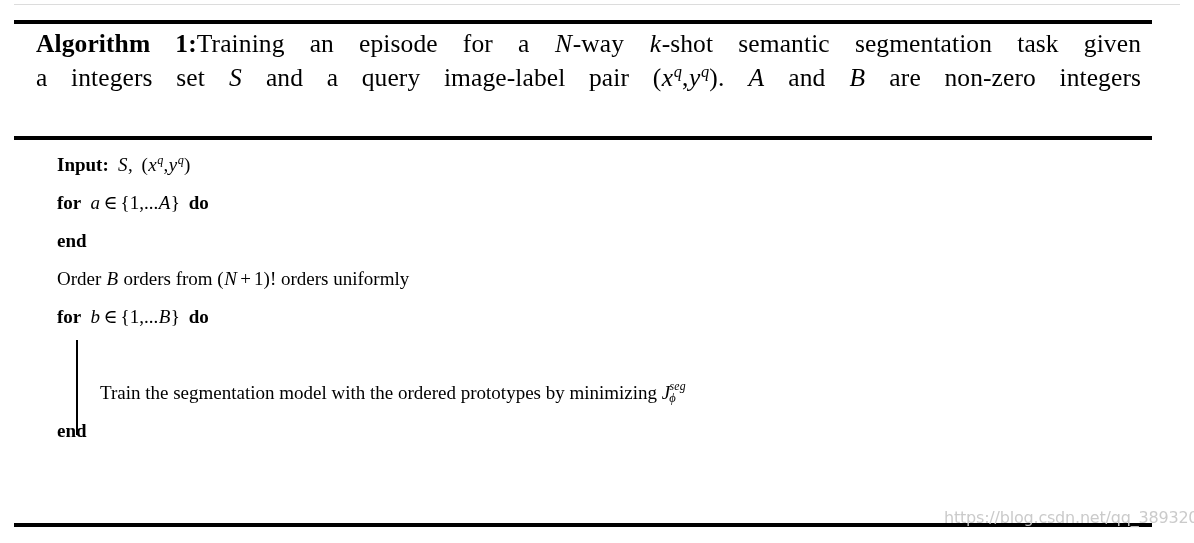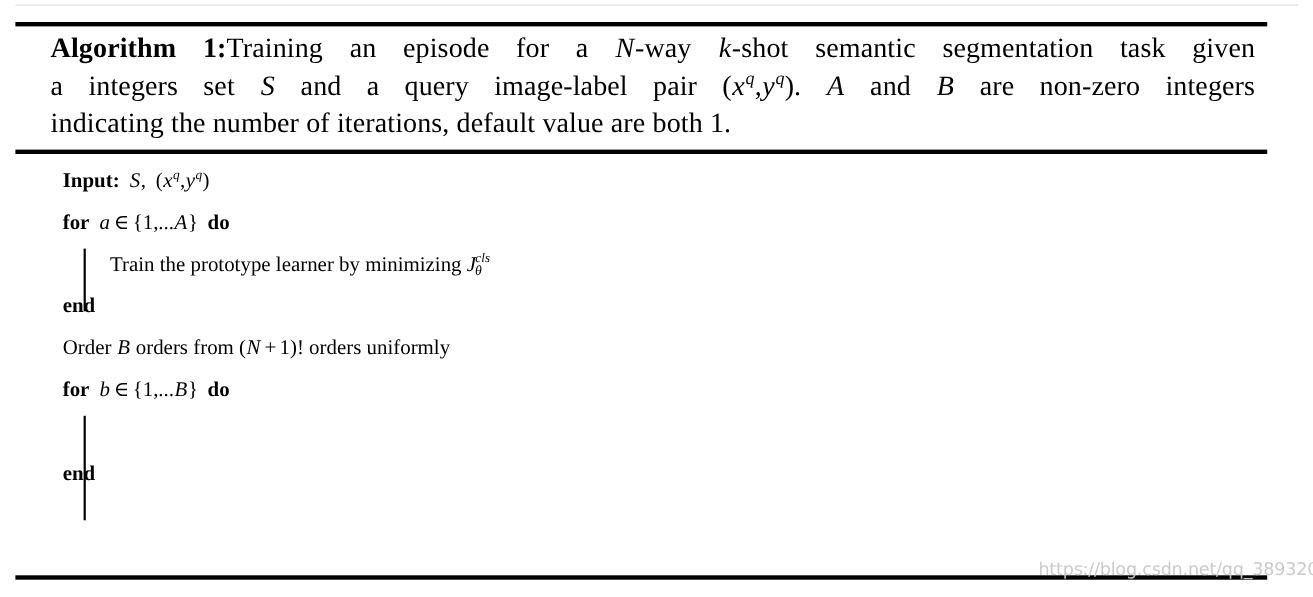--- a/index.html
+++ b/index.html
@@ -48,21 +48,21 @@
     position: absolute;
     left: 36px;
     top: 27px;
     width: 1105px;
     font-size: 25.5px;
     line-height: 34px;
     text-align: justify;
     text-align-last: left;
     letter-spacing: 0.1px;
   }
-  #caption .ln { display: block; white-space: nowrap; margin-left: 10px; }
+  #caption .ln { display: block; white-space: nowrap; }
   #caption .ln.just {
     white-space: normal;
     text-align: justify;
     text-align-last: justify;
   }
 
   
   #body {
     position: absolute;
     left: 57px;
@@ -155,42 +155,41 @@
   <div class="top-hairline"></div>
 
   <div class="rule rule-top"></div>
 
   <div id="caption">
 
     <span class="ln just"><b>Algorithm 1:</b><span>Training an episode for a </span><span class="mi">N</span><span>-way </span><span class="mi">k</span><span>-shot semantic segmentation task given</span></span>
 
     <span class="ln just"><span>a integers set </span><span class="mi">S</span><span> and a query image-label pair </span><span>(</span><span class="mi">x</span><span class="sup">q</span><span>,</span><span class="mi">y</span><span class="sup">q</span><span>)</span><span>. </span><span class="mi">A</span><span> and </span><span class="mi">B</span><span> are non-zero integers</span></span>
 
-    <span class="ln"><span>indicating the number of iterations, default value are both 1.</span></span>
   </div>
 
   <div class="rule rule-mid"></div>
 
   <div id="body">
 
     <span class="line"><b>Input:</b><span class="opn"> </span><span class="mi">S</span><span>,</span><span class="opn"> </span><span>(</span><span class="mi">x</span><span class="sup">q</span><span>,</span><span class="mi">y</span><span class="sup">q</span><span>)</span></span>
 
     <span class="line"><b>for</b><span class="opn"> </span><span class="mi">a</span><span class="op">∈</span><span>{</span><span>1</span><span>,...</span><span class="mi">A</span><span>}</span><span class="opn"> </span><b>do</b></span>
 
-    <span class="line indent-1"><i class="guide guide-a"></i><span>Train the prototype learner by minimizing </span><span class="jterm"><span>J</span><span class="jsup">cls</span><span class="jsub">θ</span></span></span>
 
     <span class="line"><b>end</b></span>
 
 
     <span class="line"><span>Order </span><span class="mi">B</span><span> orders from </span><span>(</span><span class="mi">N</span><span class="op">+</span><span>1</span><span>)</span><span>!</span><span> orders uniformly</span></span>
 
     <span class="line"><b>for</b><span class="opn"> </span><span class="mi">b</span><span class="op">∈</span><span>{</span><span>1</span><span>,...</span><span class="mi">B</span><span>}</span><span class="opn"> </span><b>do</b></span>
 
     <span class="line indent-1"><i class="guide guide-b"></i></span>
 
+    <span class="line indent-1"><span>Train the segmentation model with the ordered prototypes by minimizing </span><span class="jterm"><span>J</span><span class="jsup">seg</span><span class="jsub">ϕ</span></span></span>
 
     <span class="line"><b>end</b></span>
   </div>
 
   <div class="rule rule-bottom"></div>
 
   <div id="watermark">https://blog.csdn.net/qq_38932073</div>
 
 </div>
 

